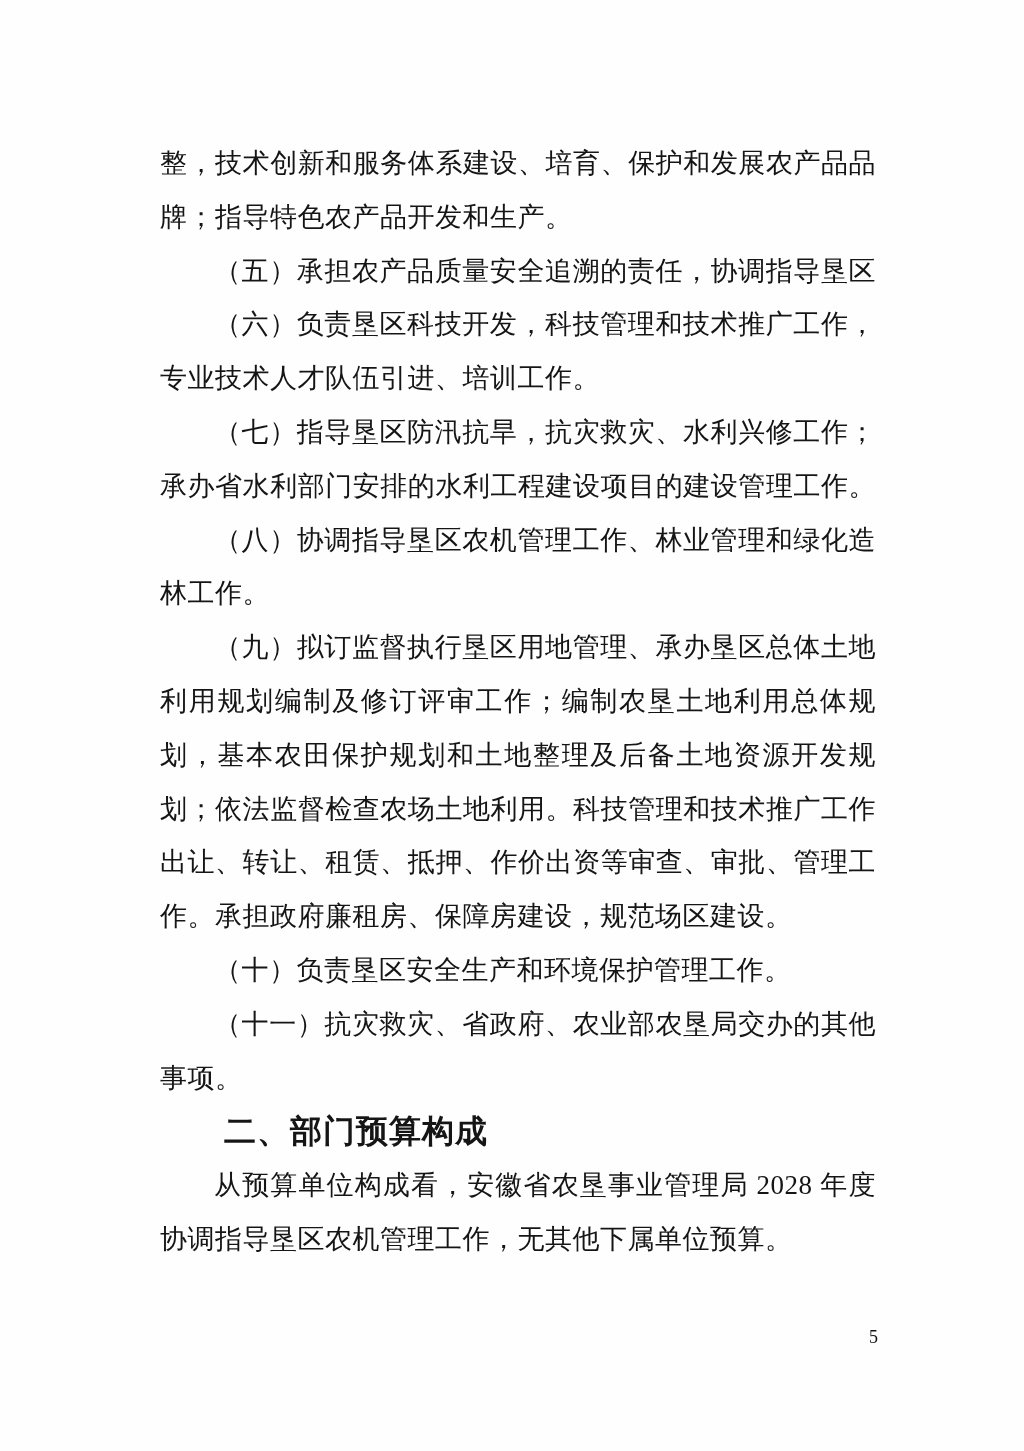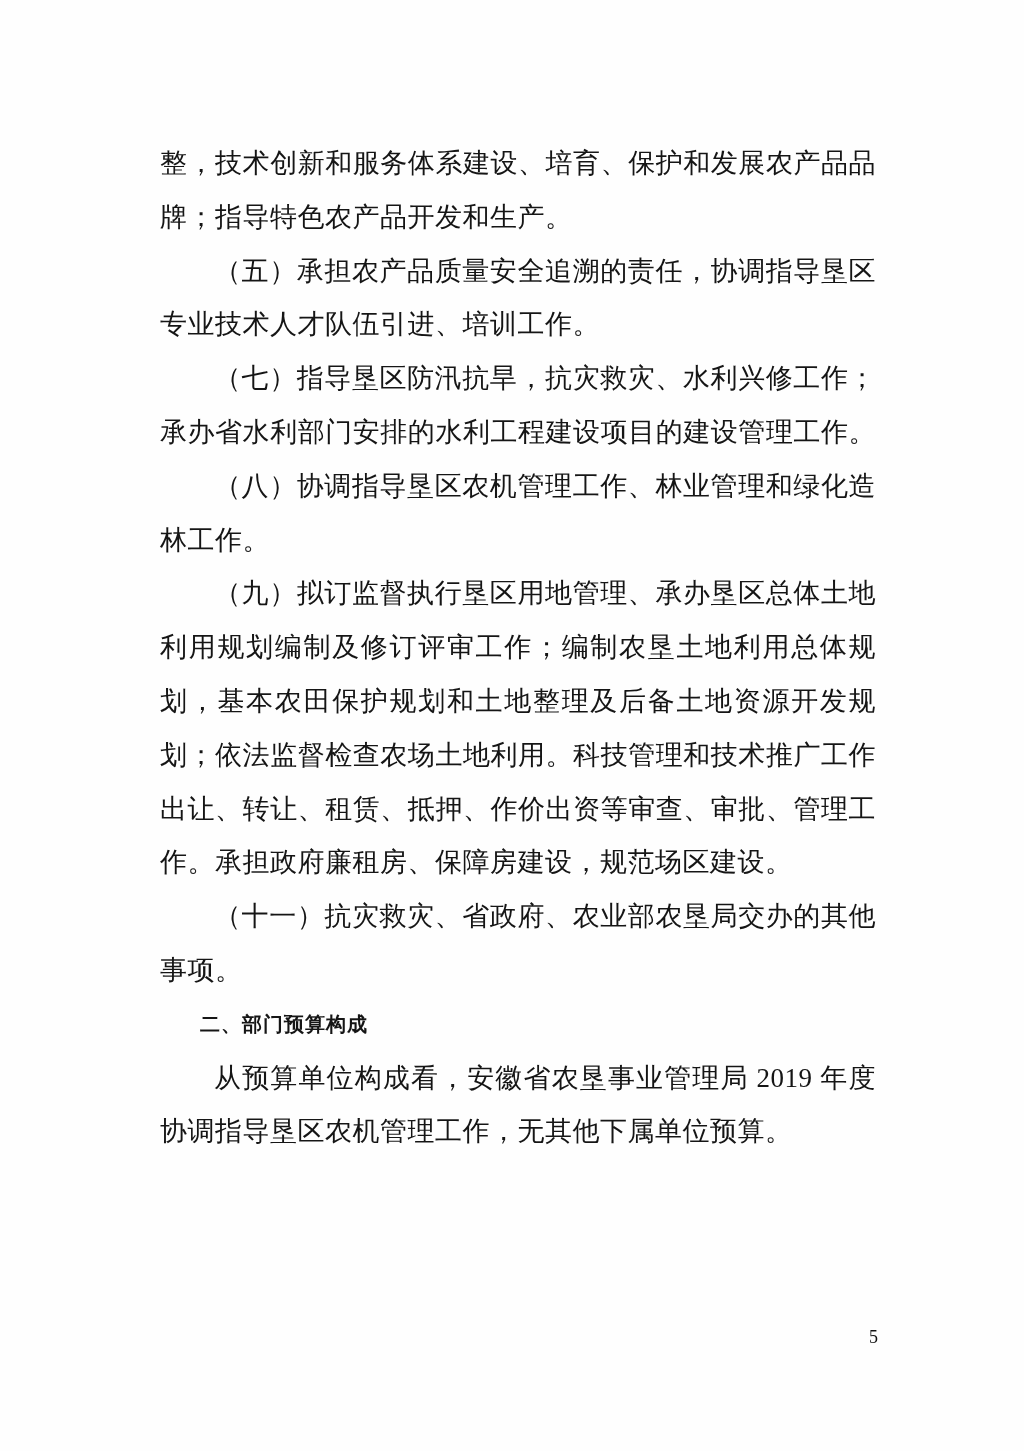--- a/index.html
+++ b/index.html
@@ -32,52 +32,54 @@
   .line.justify {
     text-align: justify;
     text-align-last: justify;
   }
   .line.indent {
     text-indent: 2em;
   }
   .line.heading {
     font-family: "Liberation Sans", "DejaVu Sans", sans-serif;
     font-weight: 700;
-    font-size: 20px;
+    font-size: 32px;
     letter-spacing: 1px;
   }
   .page-number {
     position: absolute;
     top: 1324px;
     right: 146px;
     font-size: 18px;
     line-height: 26px;
     color: #111111;
     font-family: "Liberation Serif", "DejaVu Serif", serif;
   }
 </style>
 </head>
 <body>
 
 <div class="page">
   <div class="content">
       <div class="line justify">整，技术创新和服务体系建设、培育、保护和发展农产品品</div>
       <div class="line">牌；指导特色农产品开发和生产。</div>
       <div class="line justify indent">（五）承担农产品质量安全追溯的责任，协调指导垦区</div>
+      <div class="line justify indent">（六）负责垦区科技开发，科技管理和技术推广工作，</div>
       <div class="line">专业技术人才队伍引进、培训工作。</div>
       <div class="line justify indent">（七）指导垦区防汛抗旱，抗灾救灾、水利兴修工作；</div>
       <div class="line justify">承办省水利部门安排的水利工程建设项目的建设管理工作。</div>
       <div class="line justify indent">（八）协调指导垦区农机管理工作、林业管理和绿化造</div>
       <div class="line">林工作。</div>
       <div class="line justify indent">（九）拟订监督执行垦区用地管理、承办垦区总体土地</div>
       <div class="line justify">利用规划编制及修订评审工作；编制农垦土地利用总体规</div>
       <div class="line justify">划，基本农田保护规划和土地整理及后备土地资源开发规</div>
       <div class="line justify">划；依法监督检查农场土地利用。科技管理和技术推广工作</div>
       <div class="line justify">出让、转让、租赁、抵押、作价出资等审查、审批、管理工</div>
       <div class="line">作。承担政府廉租房、保障房建设，规范场区建设。</div>
+      <div class="line indent">（十）负责垦区安全生产和环境保护管理工作。</div>
       <div class="line justify indent">（十一）抗灾救灾、省政府、农业部农垦局交办的其他</div>
       <div class="line">事项。</div>
       <div class="line indent heading">二、部门预算构成</div>
-      <div class="line justify indent">从预算单位构成看，安徽省农垦事业管理局 2019 年度</div>
+      <div class="line justify indent">从预算单位构成看，安徽省农垦事业管理局 2028 年度</div>
       <div class="line">协调指导垦区农机管理工作，无其他下属单位预算。</div>
     </div>
   <div class="page-number">5</div>
 </div>
 
 </body></html>

